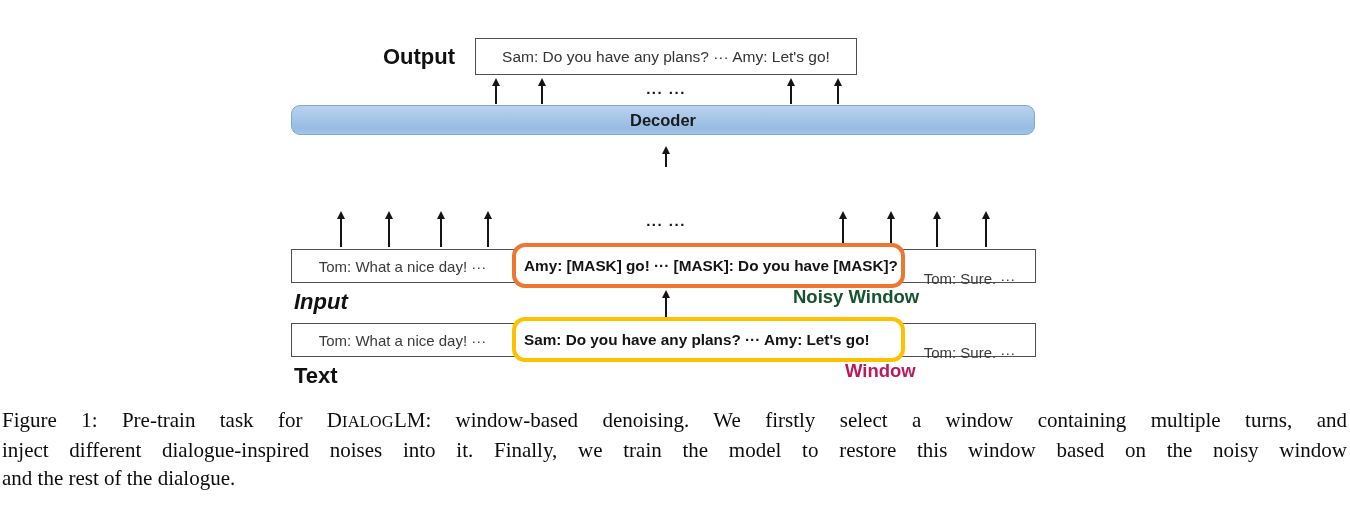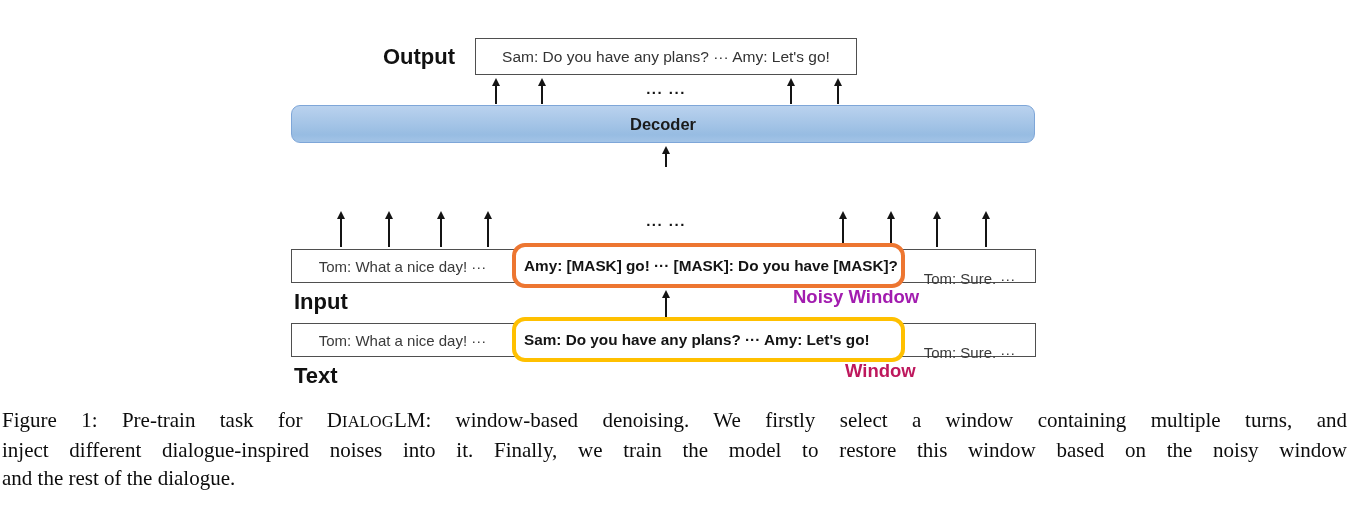--- a/index.html
+++ b/index.html
@@ -5,21 +5,21 @@
   html,body{margin:0;padding:0;background:#fff;}
   .page{position:relative;width:1350px;height:507px;background:#ffffff;overflow:hidden;
         font-family:"Liberation Sans",sans-serif;}
   
   .stage{position:absolute;inset:0;}
   .lbl{position:absolute;font-weight:700;font-size:22px;color:#111;}
   .output-label{left:375px;top:38px;width:80px;height:37px;line-height:37px;text-align:right;}
   .output-box{position:absolute;left:475px;top:38px;width:382px;height:37px;
       border:1.3px solid #4f4f4f;background:#fff;display:flex;align-items:center;justify-content:center;
       font-size:15.5px;color:#333;box-sizing:border-box;}
-  .bar{position:absolute;left:291px;width:744px;height:38px;border-radius:9px;box-sizing:border-box;
+  .bar{position:absolute;left:291px;width:744px;height:30px;border-radius:9px;box-sizing:border-box;
       display:flex;align-items:center;justify-content:center;font-weight:600;font-size:16.5px;color:#1b1b1b;}
   .decoder{top:105px;background:linear-gradient(180deg,#bad2ee 0%,#97bce2 80%,#a3c4e7 100%);
       border:1.3px solid #7ea6d8;}
   .encoder{top:170px;background:linear-gradient(180deg,#b5d79f 0%,#9cc981 80%,#a6cf8b 100%);
       border:1.3px solid #7fae5d;}
   .dots{position:absolute;left:606px;width:120px;text-align:center;font-weight:700;font-size:15px;
       color:#141414;letter-spacing:1.5px;}
   .dots-top{top:80px;}
   .dots-bottom{top:212px;}
   
@@ -34,21 +34,21 @@
   .text-box{top:323px;}
   .cell-left{position:absolute;left:0;top:0;width:221px;height:100%;
       display:flex;align-items:center;justify-content:center;}
   .cell-right{position:absolute;right:0;top:12px;width:131px;height:100%;
       display:flex;align-items:center;justify-content:center;}
   .hl{position:absolute;left:512px;width:393px;height:45px;background:#fff;border-radius:13px;
       box-sizing:border-box;display:flex;align-items:center;padding:4px 8px;
       font-weight:700;font-size:15.3px;color:#141414;white-space:nowrap;}
   .hl-orange{top:243px;border:4px solid #ED7631;}
   .hl-yellow{top:317px;border:4px solid #FFC000;}
-  .input-label{left:294px;top:289px;}
+  .input-label{left:294px;top:289px;font-style:italic;}
   .text-label{left:294px;top:363px;}
   .nw-label{position:absolute;left:793px;top:286px;font-weight:700;font-size:18.5px;color:#ED7631;}
   .w-label{position:absolute;left:845px;top:360px;font-weight:700;font-size:18.5px;color:#FFC000;}
   
   .caption{position:absolute;left:2px;right:3px;top:406px;
       font-family:"Liberation Serif",serif;font-size:21px;line-height:28px;color:#0c0c0c;}
   .cap-line{white-space:normal;}
   .cap-j{text-align:justify;text-align-last:justify;}
   .sc{font-size:0.78em;letter-spacing:0.2px;}
 </style>
@@ -85,21 +85,21 @@
     <div class="dots dots-bottom">... ...</div>
 
     <div class="row-box input-box">
       <span class="cell-left">Tom: What a nice day! ···</span>
       <span class="cell-right">Tom: Sure. ···</span>
     </div>
     <div class="hl hl-orange" style="border-color: rgb(237, 118, 49);">
       <span>Amy: [MASK] go! ··· [MASK]: Do you have [MASK]?</span>
     </div>
     <div class="lbl input-label">Input</div>
-    <div class="nw-label" style="color: #a21caf;">Noisy Window</div>
+    <div class="nw-label" style="color: #14532d;">Noisy Window</div>
 
     <div class="arr" style="left:665px;top:298px;height:24px;"></div>
 
     <div class="row-box text-box">
       <span class="cell-left">Tom: What a nice day! ···</span>
       <span class="cell-right">Tom: Sure. ···</span>
     </div>
     <div class="hl hl-yellow" style="border-color: rgb(255, 192, 0);">
       <span>Sam: Do you have any plans? ··· Amy: Let's go!</span>
     </div>

